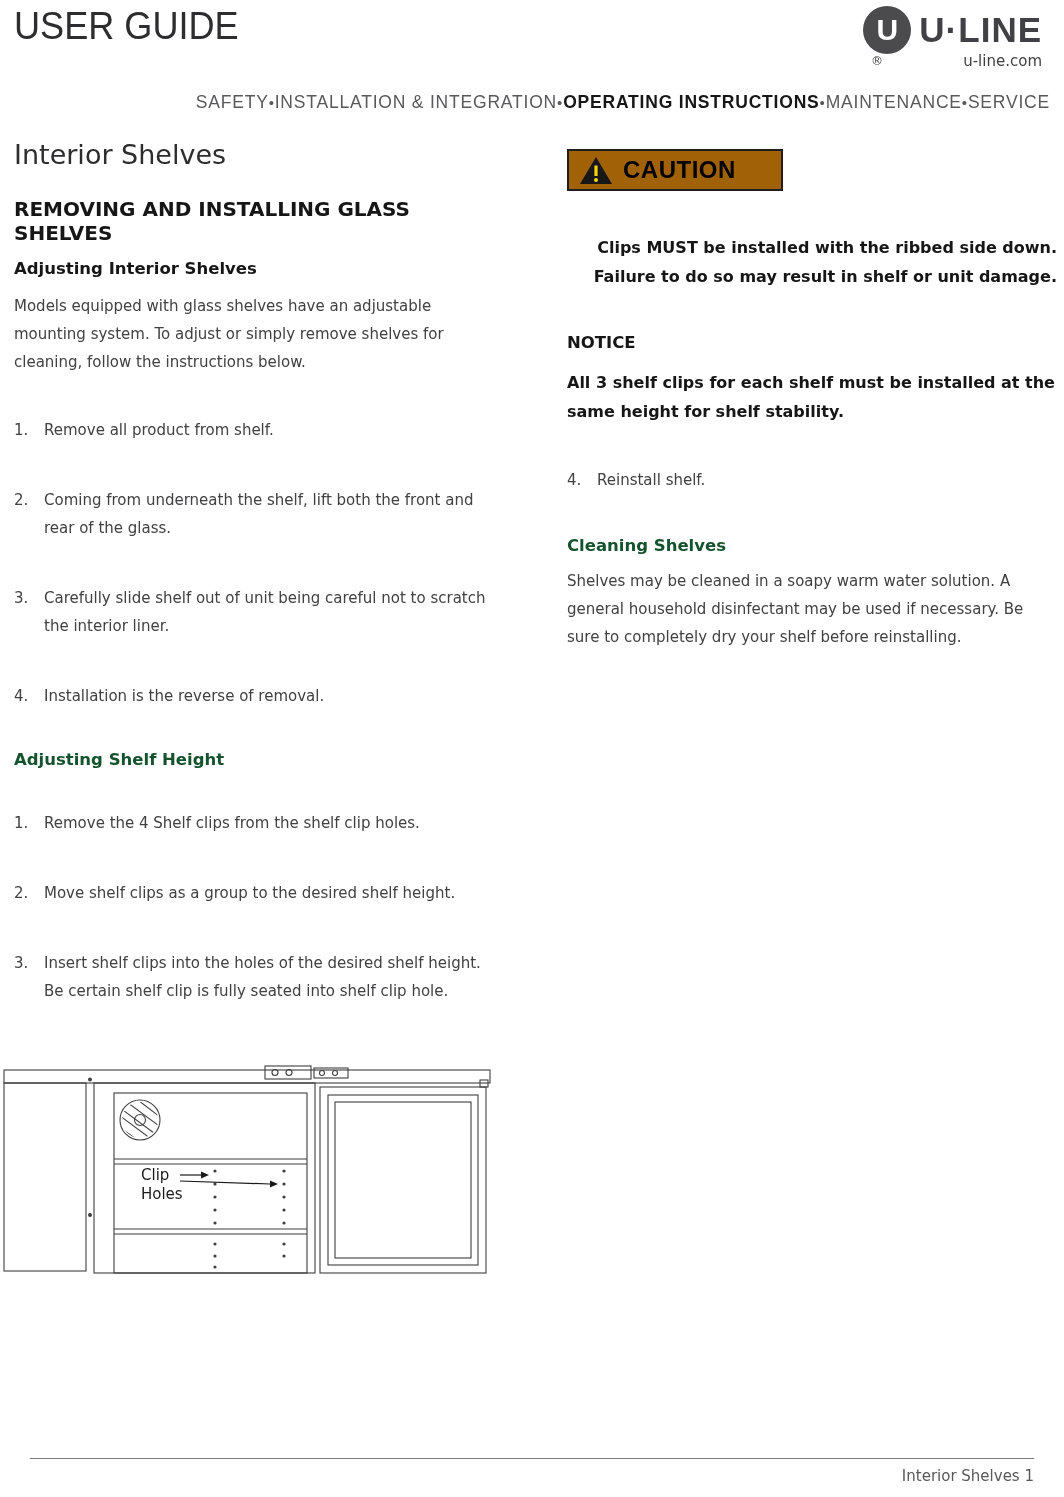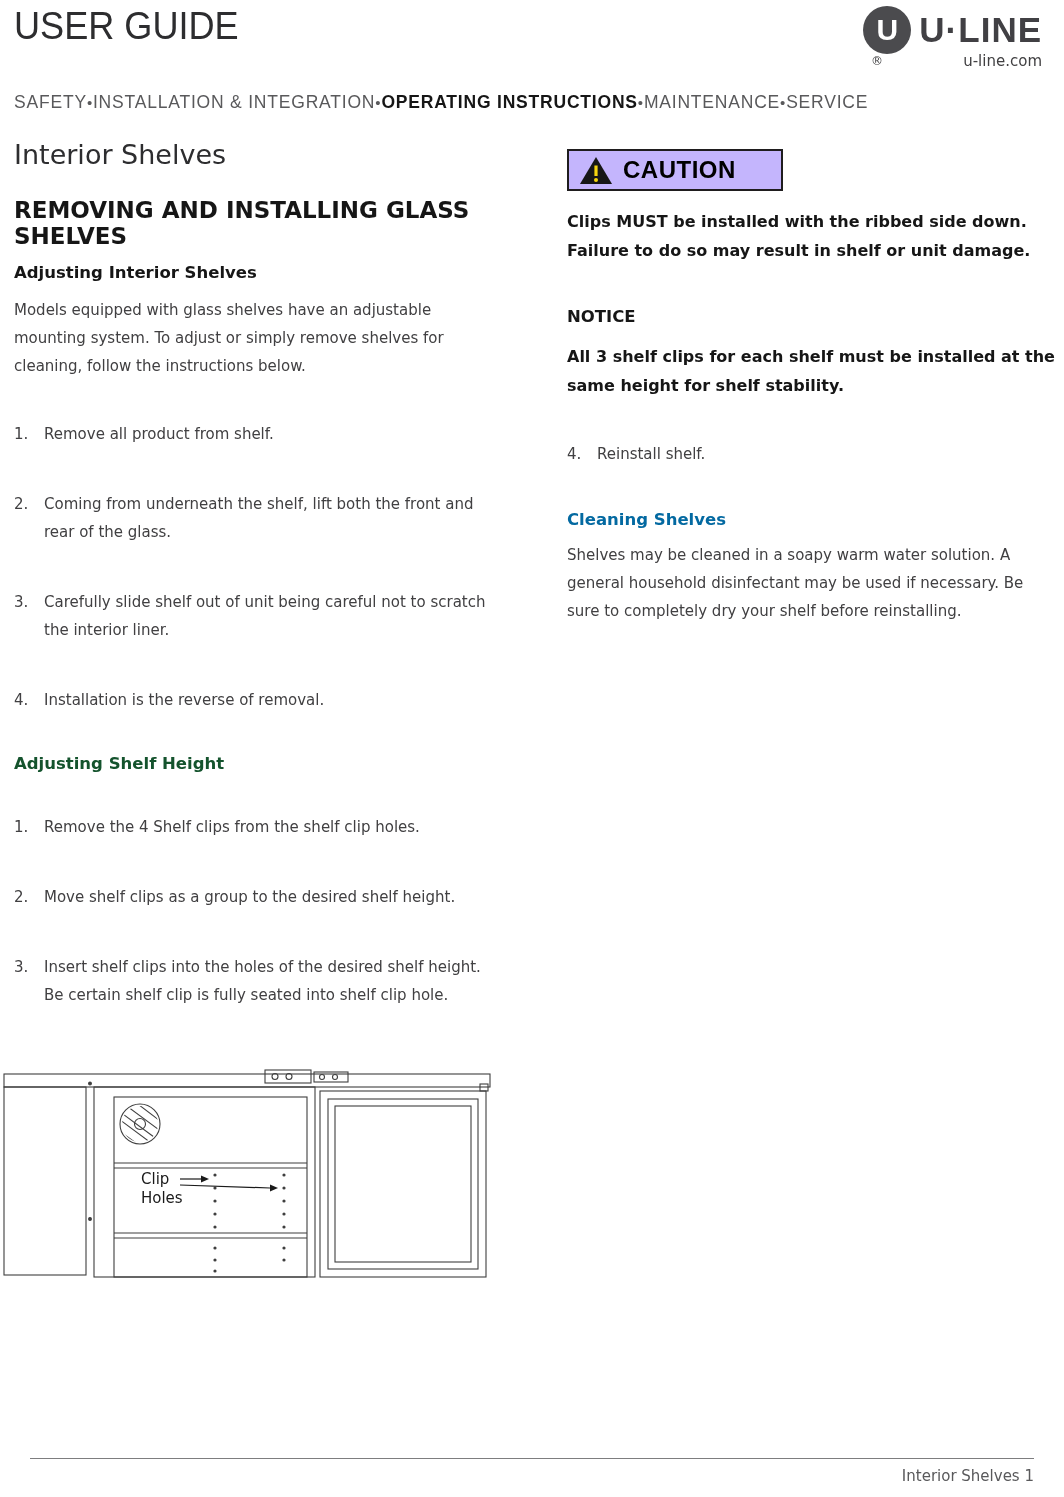--- a/index.html
+++ b/index.html
@@ -26,67 +26,67 @@
   .logo-brand {
     font-family:"Liberation Sans", sans-serif; font-weight:800;
     font-size:35px; color:#414044; letter-spacing:1px;
   }
   .logo-sub { width:215px; display:flex; justify-content:space-between; align-items:center; margin-top:-2px; }
   .reg-mark { font-size:12px; color:#414042; margin-left:44px; }
   .logo-site { font-size:15px; color:#414042; }
 
   
   .nav {
-    display:flex; justify-content:flex-start; align-items:center;
+    display:flex; justify-content:flex-end; align-items:center;
     margin:22px 14px 0 14px;
     font-family:"Liberation Sans", sans-serif; font-size:17.5px;
     color:#59595b; letter-spacing:0.8px; white-space:nowrap;
   }
   .nav-item.active { font-weight:bold; color:#161616; }
   .nav-sep { color:#59595b; font-size:15px; }
 
   
   .columns { display:flex; align-items:flex-start; padding:0 7px 0 14px; margin-top:26px; }
   .col-left  { width:490px; }
   .col-right { width:490px; margin-left:63px; }
 
   .page-title { font-size:27px; font-weight:400; color:#2d2d2f; line-height:1.2; }
-  .h-section { font-size:23px; font-weight:bold; color:#161616; margin-top:26px; }
+  .h-section { font-size:20px; font-weight:bold; color:#161616; margin-top:26px; }
   .h-sub     { font-size:16.5px; font-weight:bold; color:#161616; margin-top:14px; }
   .body-text { font-size:15px; line-height:28px; color:#414042; margin-top:14px; }
 
   .steps { margin-top:40px; }
   .step { display:flex; font-size:15px; line-height:28px; color:#414042; }
   .step + .step { margin-top:42px; }
   .step-num { width:30px; flex-shrink:0; }
   .step-text { flex:1; }
 
   .h-sub2 { font-size:16.5px; font-weight:bold; color:#14532d; margin-top:40px; }
 
   
   .figure-wrap { margin-top:58px; margin-left:-12px; width:492px; }
   .figure-svg { display:block; }
   .fig-label { font-family:"DejaVu Sans", sans-serif; font-size:15px; fill:#1a1a1a; }
 
   
   .caution-box {
     margin-top:10px; width:216px; height:42px;
-    background:#c4b5fd; border:2px solid #1f1d1e;
+    background:#a16207; border:2px solid #1f1d1e;
     display:flex; align-items:center; gap:10px; padding:0 10px;
   }
   .caution-label {
     font-family:"Liberation Sans", sans-serif; font-weight:bold;
     font-size:24px; color:#000000; letter-spacing:0.5px;
   }
   .bold-text { font-size:16px; font-weight:bold; color:#161616; line-height:29px; }
-  .caution-body { margin-top:16px; }
+  .caution-body { margin-top:42px;text-align:right; }
   .notice-heading { font-size:16.5px; font-weight:bold; color:#161616; margin-top:42px; }
   .notice-body { margin-top:16px; }
   .step4 { display:flex; font-size:15px; line-height:28px; color:#414042; margin-top:40px; }
-  .cleaning-heading { font-size:16.5px; font-weight:bold; color:#0369a1; margin-top:42px; }
+  .cleaning-heading { font-size:16.5px; font-weight:bold; color:#14532d; margin-top:42px; }
   .cleaning-body { margin-top:12px; }
 
   
   .footer { position:absolute; left:0; right:0; bottom:12px; }
   .footer-rule { border-top:1px solid #7d7d7f; margin:0 30px; }
   .footer-text { text-align:right; margin:8px 30px 0 0; font-size:15px; color:#59595b; }
 </style>
 </head>
 <body>
 

